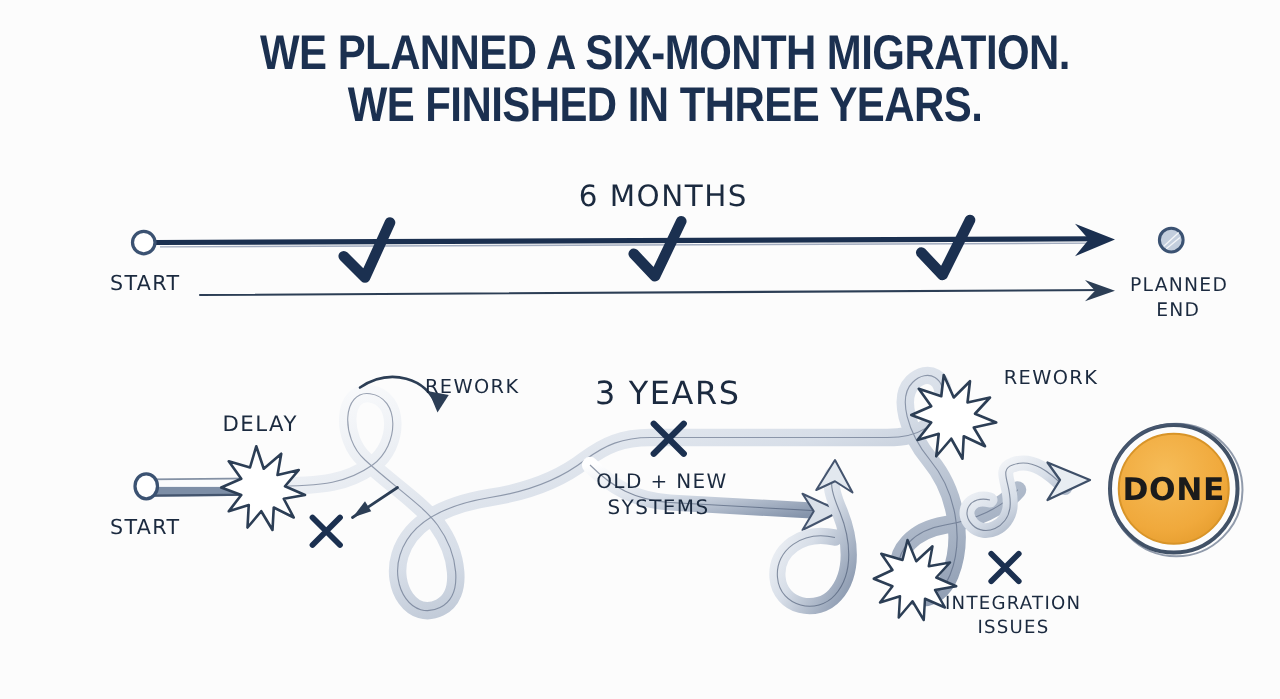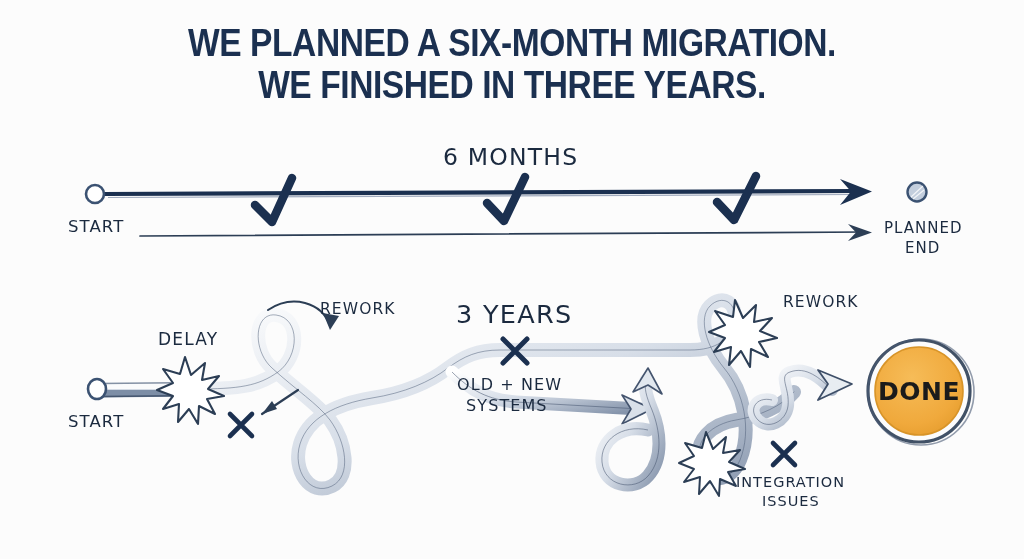--- a/index.html
+++ b/index.html
@@ -3,21 +3,21 @@
 <meta charset="utf-8">
 <style>
   html,body{margin:0;padding:0;}
   body{
     width:1024px;height:559px;
     background:#FCFCFC;
     font-family:"DejaVu Sans", sans-serif;
     overflow:hidden;
     position:relative;
   }
-  #stage{position:absolute;inset:0;width:813px;height:559px;}
+  #stage{position:absolute;inset:0;width:813px;height:559px;margin-left:20px;}
   .title-block{
     position:absolute;left:0;top:22px;width:1024px;
     text-align:center;
     pointer-events:none;
   }
   .title-line{
     font-family:"Liberation Sans", sans-serif;
     font-weight:bold;
     color:#1B3050;
     letter-spacing:-0.5px;

